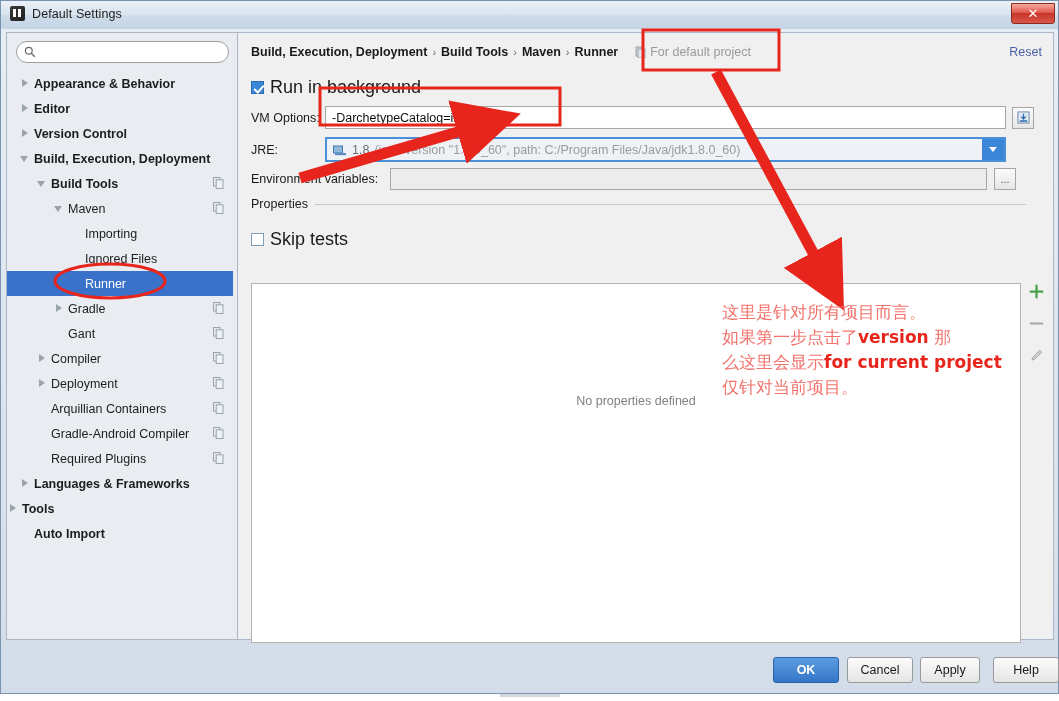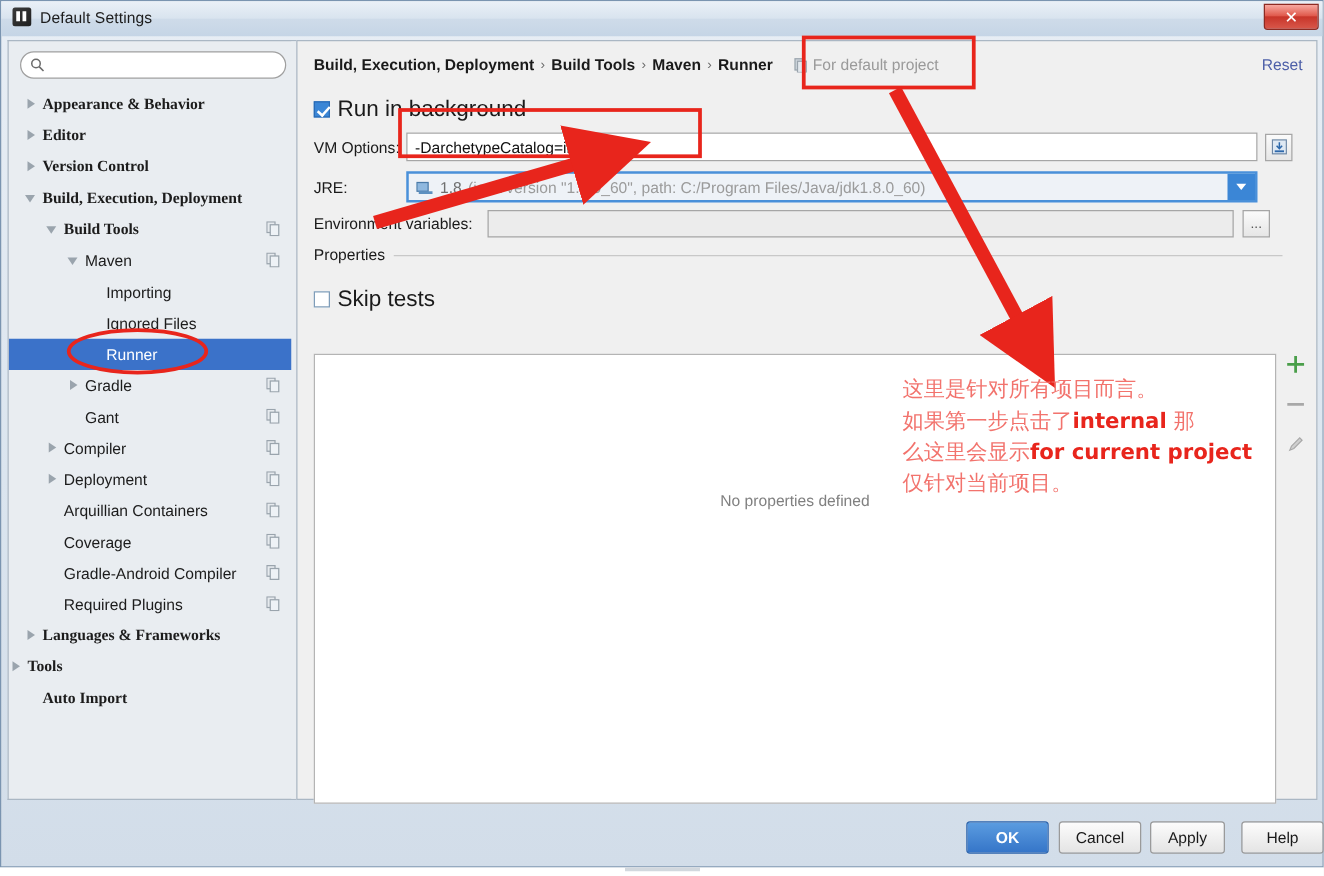--- a/index.html
+++ b/index.html
@@ -134,21 +134,21 @@
     content: "";
     position: absolute; left: 1px; top: 4px;
     border-top: 6px solid #9aa4ad;
     border-left: 4.5px solid transparent;
     border-right: 4.5px solid transparent;
   }
   .tlabel {
     font-size: 12.5px; color: #1c1c1c;
     white-space: nowrap;
   }
-  .tlabel.bold { font-weight: bold; font-family: Liberation Serif, serif; }
+  .tlabel.bold { font-weight: bold; }
   .copy-ico {
     position: absolute; right: 14px; top: 6px;
     width: 11px; height: 12px;
   }
 
   .sb-scroll {
     position: absolute; right: 0; top: 0;
     width: 4px; height: 608px;
     background: #e9edf1;
   }
@@ -441,28 +441,20 @@
               <span class="twist closed"></span>
               <span class="tlabel">Deployment</span>
               <svg class="copy-ico" viewBox="0 0 11 12">
                 <rect x="0.5" y="0.5" width="6.5" height="8.5" fill="#e6eaee" stroke="#9aa4ad" stroke-width="1"></rect>
                 <rect x="3.2" y="2.8" width="6.8" height="8.7" fill="#eef2f6" stroke="#9aa4ad" stroke-width="1"></rect>
               </svg>
             </div>
             <div class="trow" style="padding-left: 29px;">
               <span class="twist"></span>
               <span class="tlabel">Arquillian Containers</span>
-              <svg class="copy-ico" viewBox="0 0 11 12">
-                <rect x="0.5" y="0.5" width="6.5" height="8.5" fill="#e6eaee" stroke="#9aa4ad" stroke-width="1"></rect>
-                <rect x="3.2" y="2.8" width="6.8" height="8.7" fill="#eef2f6" stroke="#9aa4ad" stroke-width="1"></rect>
-              </svg>
-            </div>
-            <div class="trow" style="padding-left: 29px;">
-              <span class="twist"></span>
-              <span class="tlabel">Coverage</span>
               <svg class="copy-ico" viewBox="0 0 11 12">
                 <rect x="0.5" y="0.5" width="6.5" height="8.5" fill="#e6eaee" stroke="#9aa4ad" stroke-width="1"></rect>
                 <rect x="3.2" y="2.8" width="6.8" height="8.7" fill="#eef2f6" stroke="#9aa4ad" stroke-width="1"></rect>
               </svg>
             </div>
             <div class="trow" style="padding-left: 29px;">
               <span class="twist"></span>
               <span class="tlabel">Gradle-Android Compiler</span>
               <svg class="copy-ico" viewBox="0 0 11 12">
                 <rect x="0.5" y="0.5" width="6.5" height="8.5" fill="#e6eaee" stroke="#9aa4ad" stroke-width="1"></rect>
@@ -607,19 +599,19 @@
 
     <rect x="643" y="30" width="136" height="40" fill="none" stroke="#e8251c" stroke-width="3"></rect>
 
     <ellipse cx="110" cy="281" rx="55" ry="17" fill="none" stroke="#e8251c" stroke-width="3"></ellipse>
 
     <path d="M468 129 L300 178" stroke="#e8251c" stroke-width="11" stroke-linecap="butt" marker-end="url(#ahead)" transform="rotate(180 384 153.5)"></path>
 
     <path d="M716 72 L818 262" stroke="#e8251c" stroke-width="11" stroke-linecap="butt" marker-end="url(#ahead)"></path>
   </svg>
 
-  <div class="cn-note" id="cn-note"><div>这里是针对所有项目而言。</div><div>如果第一步点击了<b>internal</b> 那</div><div>么这里会显示<b>for current project</b></div><div>仅针对当前项目。</div></div>
+  <div class="cn-note" id="cn-note"><div>这里是针对所有项目而言。</div><div>如果第一步点击了<b>version</b> 那</div><div>么这里会显示<b>for current project</b></div><div>仅针对当前项目。</div></div>
 
   <div class="taskbar">
     <span class="taskbar-nub"></span>
   </div>
 
 </div>
 
 </body></html>

